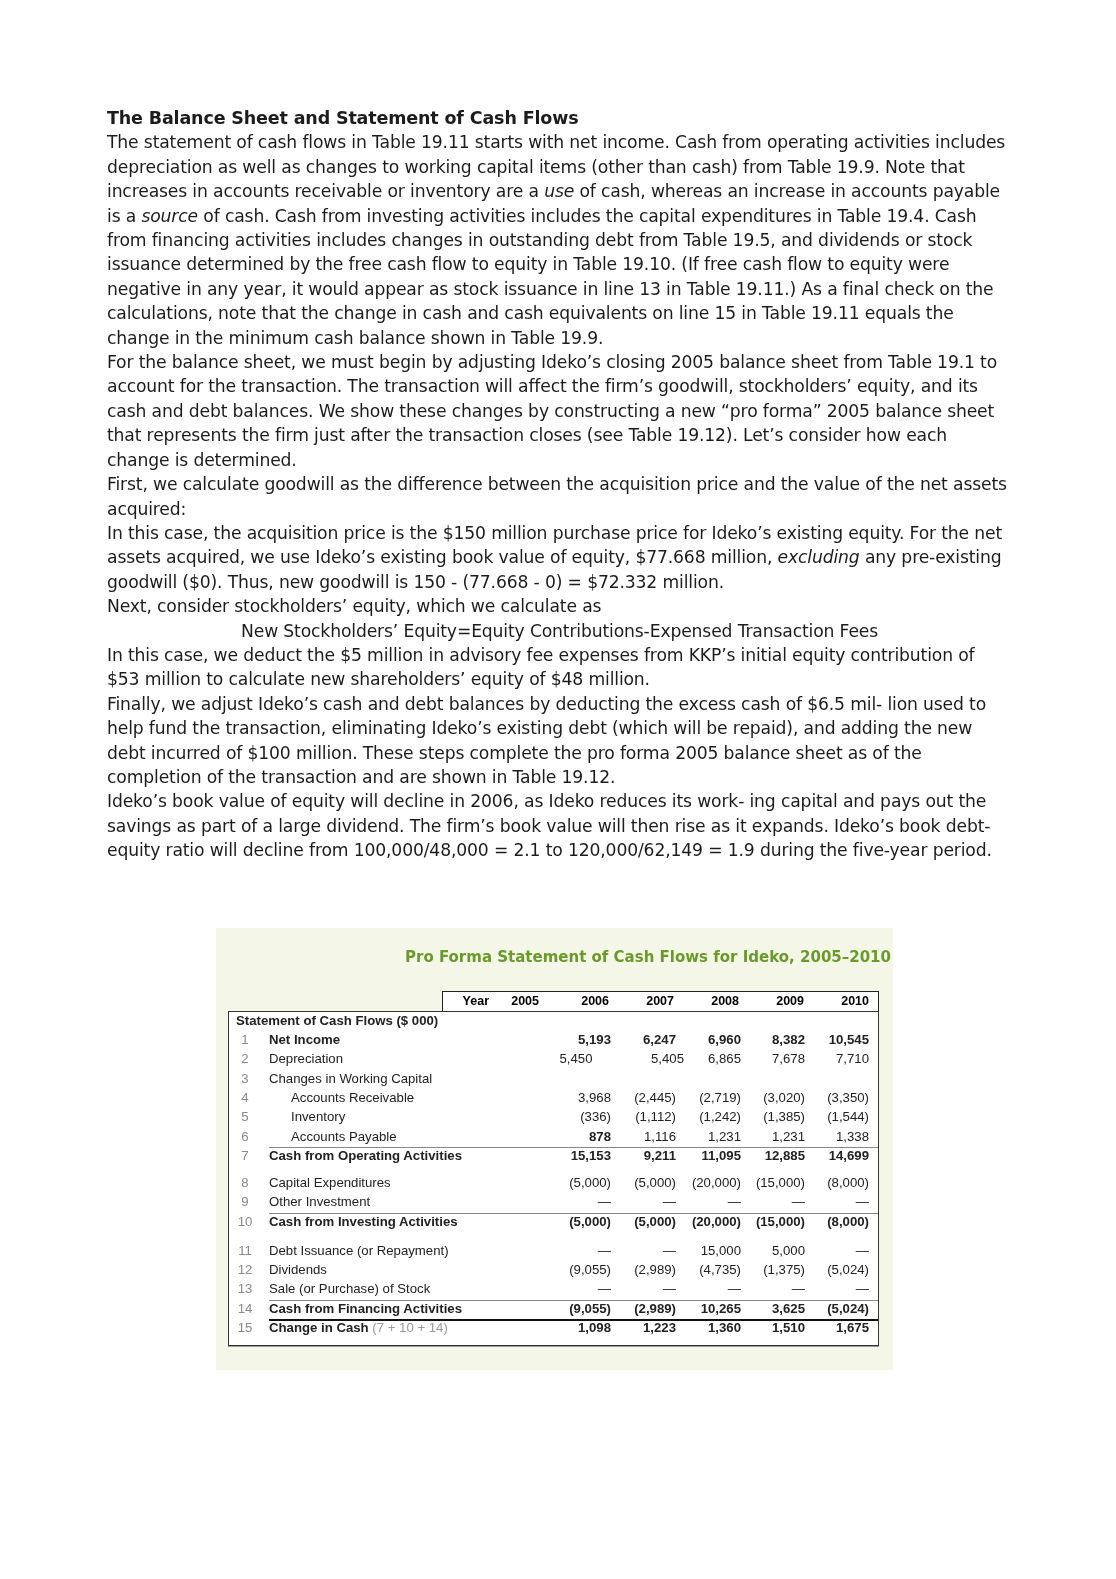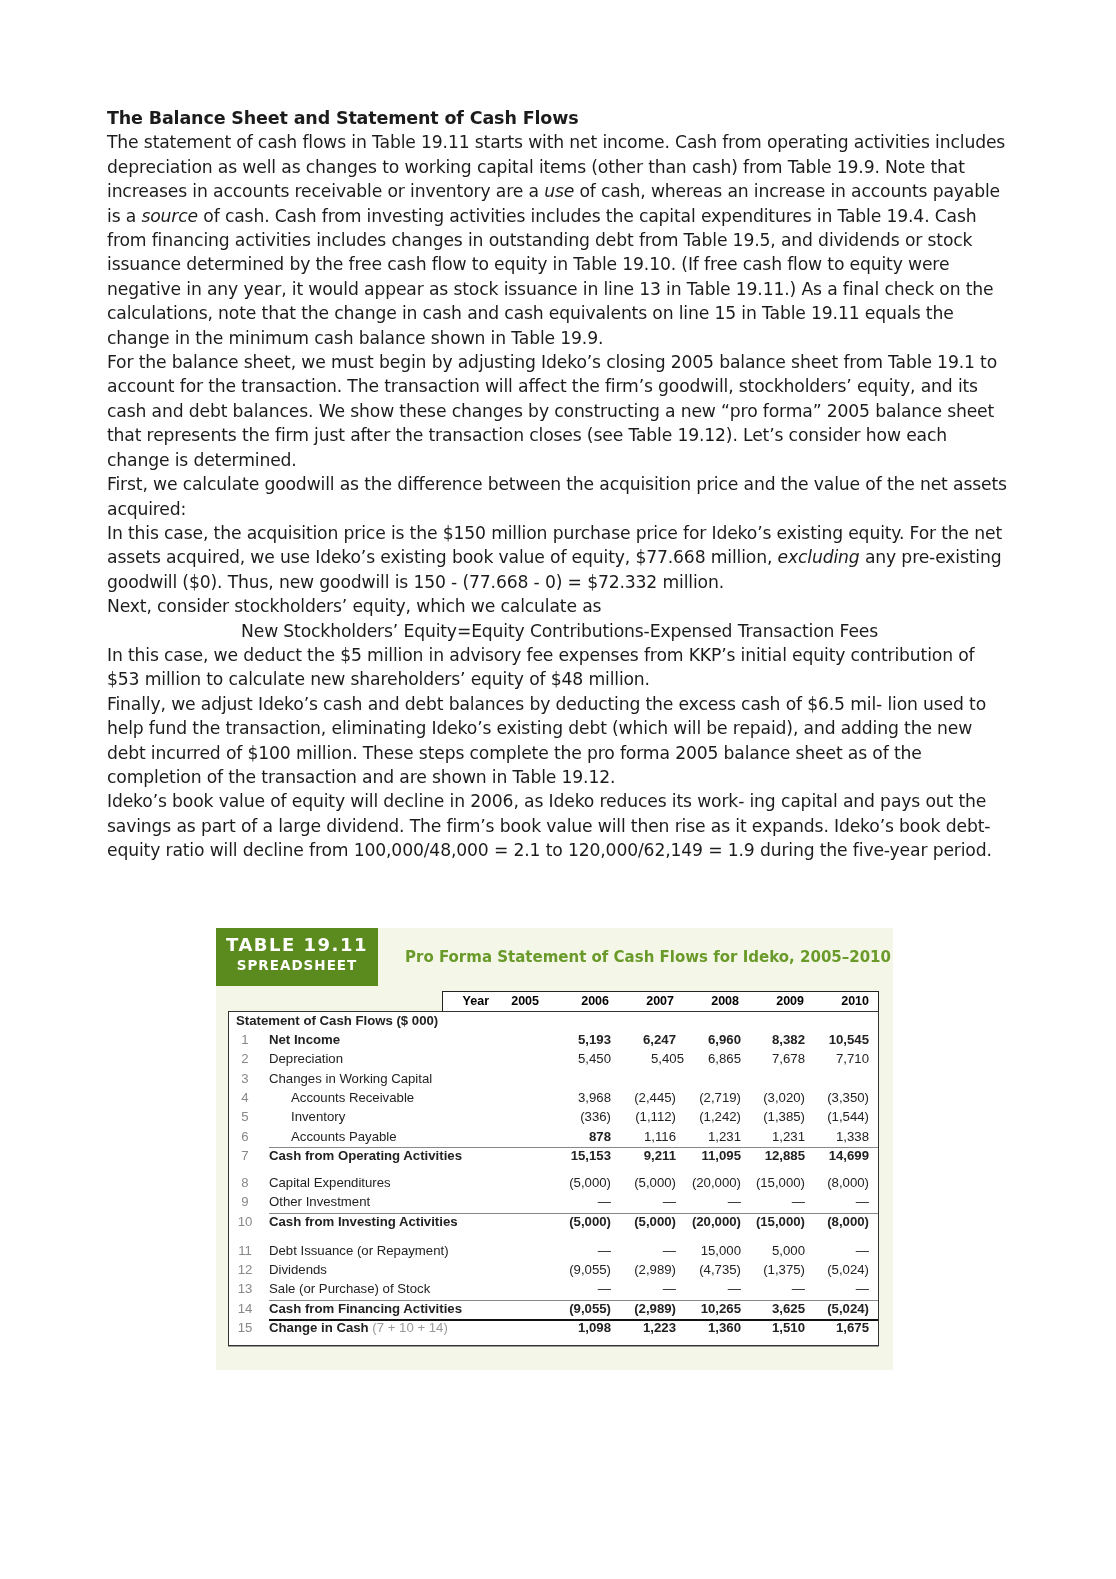--- a/index.html
+++ b/index.html
@@ -66,24 +66,20 @@
   <p>First, we calculate goodwill as the difference between the acquisition price and the value of the net assets acquired:</p>
   <p><span>In this case, the acquisition price is the $150 million purchase price for Ideko’s existing equity. For the net assets acquired, we use Ideko’s existing book value of equity, $77.668 million, </span><em>excluding</em><span> any pre-existing goodwill ($0). Thus, new goodwill is 150 - (77.668 - 0) = $72.332 million.</span></p>
   <p>Next, consider stockholders’ equity, which we calculate as</p>
   <p class="formula f2">New Stockholders’ Equity=Equity Contributions-Expensed Transaction Fees</p>
   <p>In this case, we deduct the $5 million in advisory fee expenses from KKP’s initial equity contribution of $53 million to calculate new shareholders’ equity of $48 million.</p>
   <p>Finally, we adjust Ideko’s cash and debt balances by deducting the excess cash of $6.5 mil- lion used to help fund the transaction, eliminating Ideko’s existing debt (which will be repaid), and adding the new debt incurred of $100 million. These steps complete the pro forma 2005 balance sheet as of the completion of the transaction and are shown in Table 19.12.</p>
   <p>Ideko’s book value of equity will decline in 2006, as Ideko reduces its work- ing capital and pays out the savings as part of a large dividend. The firm’s book value will then rise as it expands. Ideko’s book debt-equity ratio will decline from 100,000/48,000 = 2.1 to 120,000/62,149 = 1.9 during the five-year period.</p>
 </div>
 
 <div class="table-panel">
-  <div class="badge">
-    <div class="b1">TABLE 19.11</div>
-    <div class="b2">SPREADSHEET</div>
-  </div>
   <div class="table-title">Pro Forma Statement of Cash Flows for Ideko, 2005–2010</div>
 
   <div class="year-header">
     <span style="left:0;width:46px;">Year</span>
     <span style="left:46px;width:50px;">2005</span>
     <span style="left:96px;width:70px;">2006</span>
     <span style="left:166px;width:65px;">2007</span>
     <span style="left:231px;width:65px;">2008</span>
     <span style="left:296px;width:65px;">2009</span>
     <span style="left:361px;width:65px;">2010</span>
@@ -100,21 +96,21 @@
           <span class="val" style="left: 312px;">5,193</span>
           <span class="val" style="left: 377px;">6,247</span>
           <span class="val" style="left: 442px;">6,960</span>
           <span class="val" style="left: 506px;">8,382</span>
           <span class="val" style="left: 570px;">10,545</span>
         </div>
         <div class="row" style="top: 39px;">
           <span class="num">2</span>
           <span class="label"><span>Depreciation</span></span>
           <span class="val" style="left: 233px;"></span>
-          <span class="val" style="left: 312px;">5,450</span>
+          <span class="val" style="left: 312px; text-align: center;">5,450</span>
           <span class="val" style="left: 377px; padding-left: 8px;">5,405</span>
           <span class="val" style="left: 442px;">6,865</span>
           <span class="val" style="left: 506px;">7,678</span>
           <span class="val" style="left: 570px;">7,710</span>
         </div>
         <div class="row" style="top: 59px;">
           <span class="num">3</span>
           <span class="label"><span>Changes in Working Capital</span></span>
           <span class="val" style="left: 233px;"></span>
           <span class="val" style="left: 312px;"></span>

